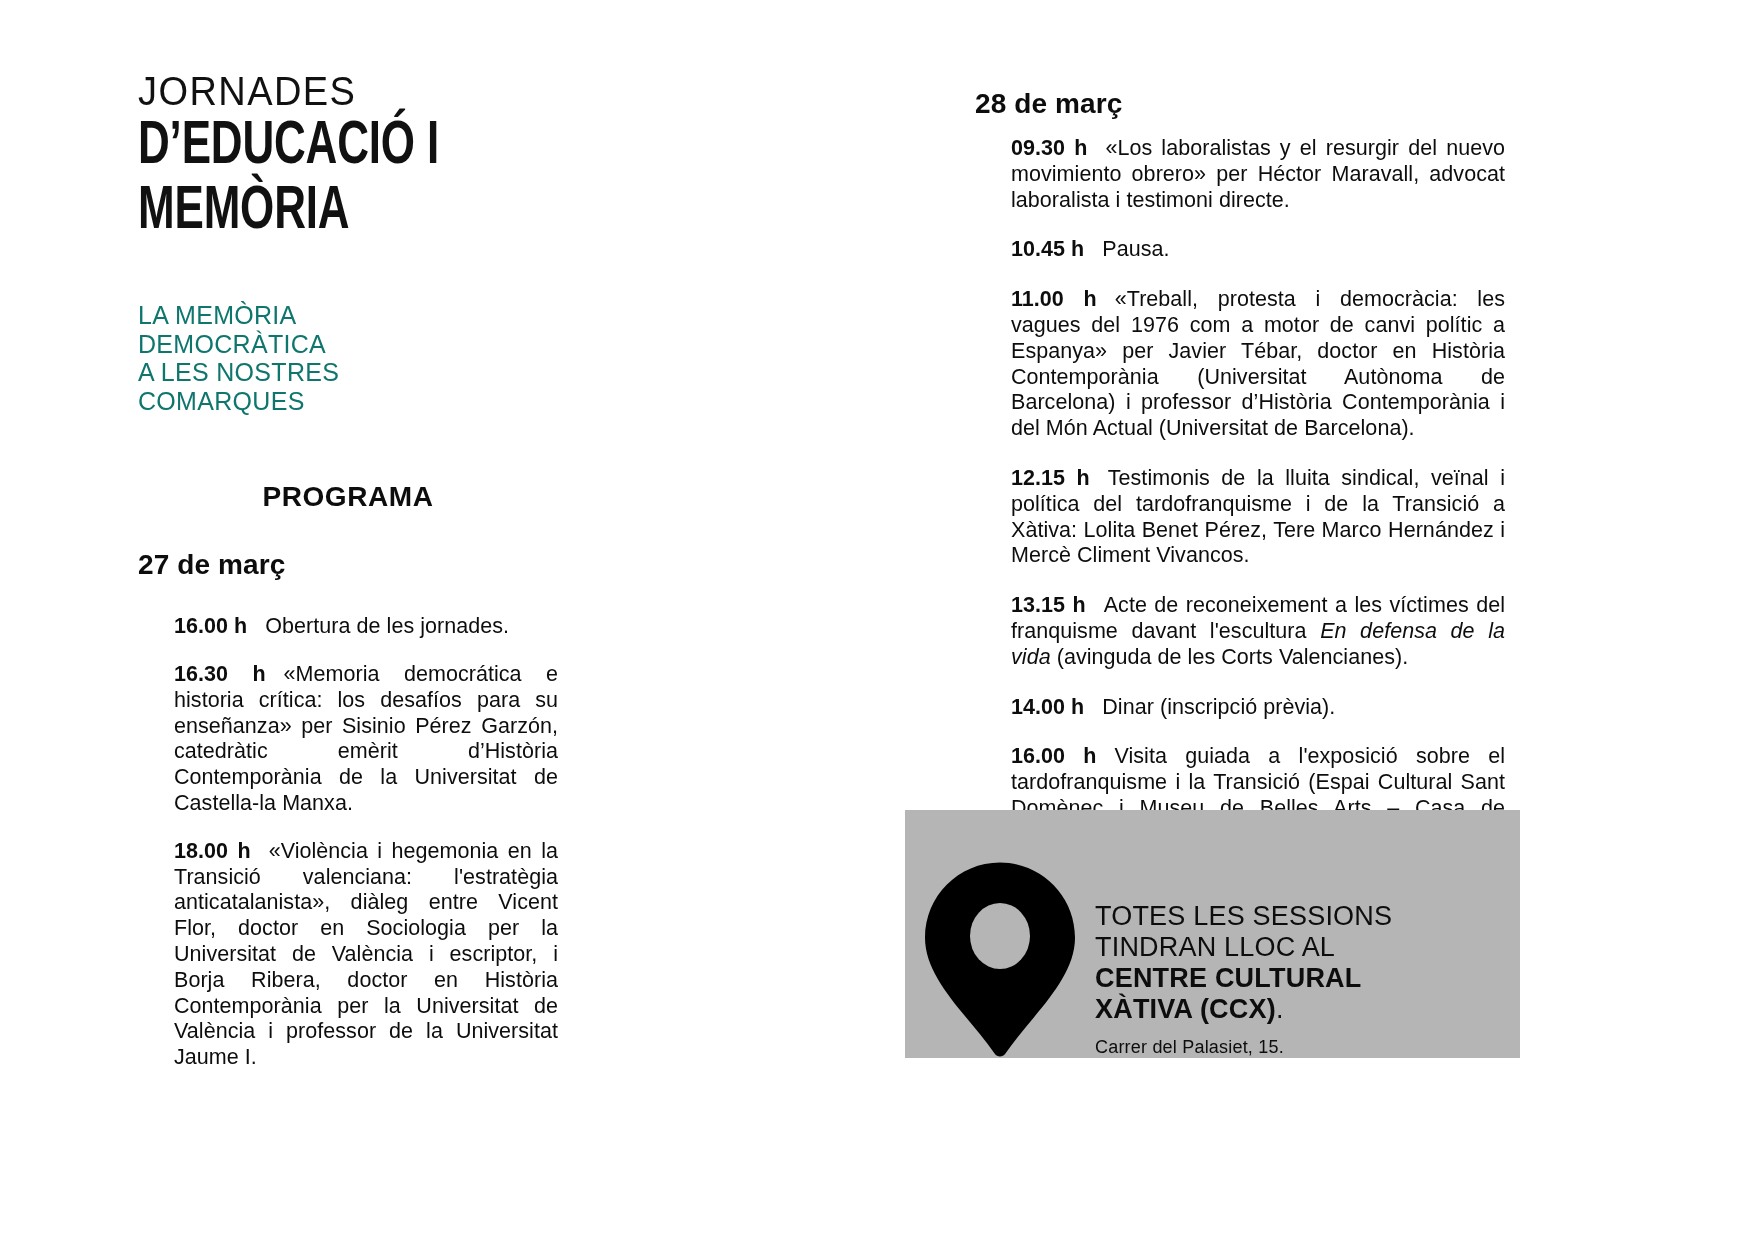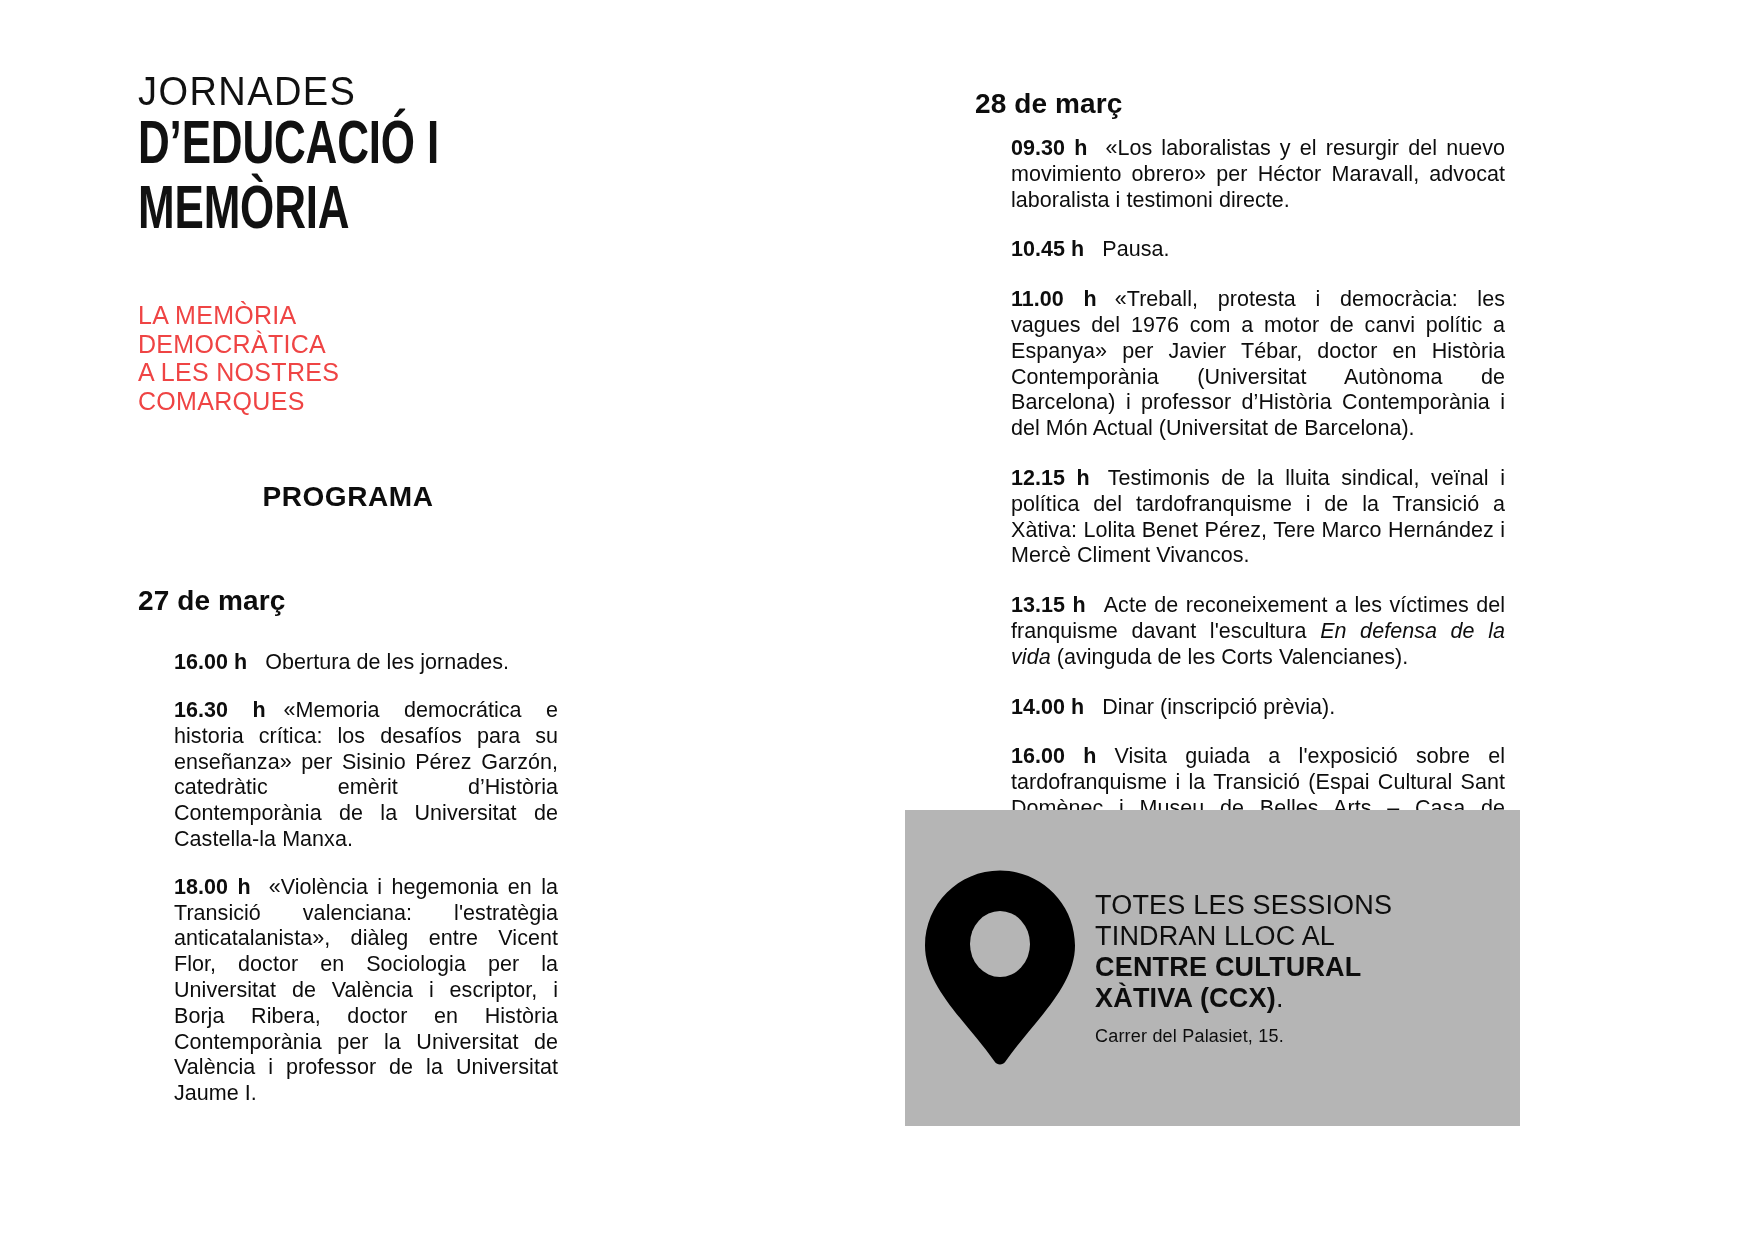--- a/index.html
+++ b/index.html
@@ -49,35 +49,35 @@
     margin-top: 2px;
   }
   .title-line3 { margin-top: 16px; }
 
   .subtitle {
     margin-top: 74px;
     font-size: 25px;
     font-weight: 400;
     line-height: 1.14;
     letter-spacing: 0.3px;
-    color: #ef4444;
+    color: #0f766e;
   }
   .subtitle div { white-space: nowrap; }
 
   .programa {
     margin-top: 66px;
     text-align: center;
     font-size: 28px;
     font-weight: 700;
     letter-spacing: 0.6px;
     padding-right: 0px;
   }
 
   .day-heading {
-    margin-top: 72px;
+    margin-top: 36px;
     font-size: 28px;
     font-weight: 700;
     letter-spacing: 0.1px;
   }
 
   .entries {
     margin-top: 33px;
     padding-left: 36px;
   }
   .entry {
@@ -106,24 +106,24 @@
   .col-right .day-heading { margin-top: 16px; }
   .col-right .entries { margin-top: 16px; padding-left: 36px; }
   .col-right .entry { margin-bottom: 24px; }
 
   
   .location-box {
     position: absolute;
     left: 905px;
     top: 810px;
     width: 615px;
-    height: 316px;
+    height: 248px;
     background: #b5b5b5;
     display: flex;
-    align-items: center;
+    align-items: flex-end;
   }
   .pin-wrap {
     width: 190px;
     display: flex;
     justify-content: center;
     align-items: center;
     flex: 0 0 190px;
   }
   .pin-wrap svg { display: block; }
   .location-text {

